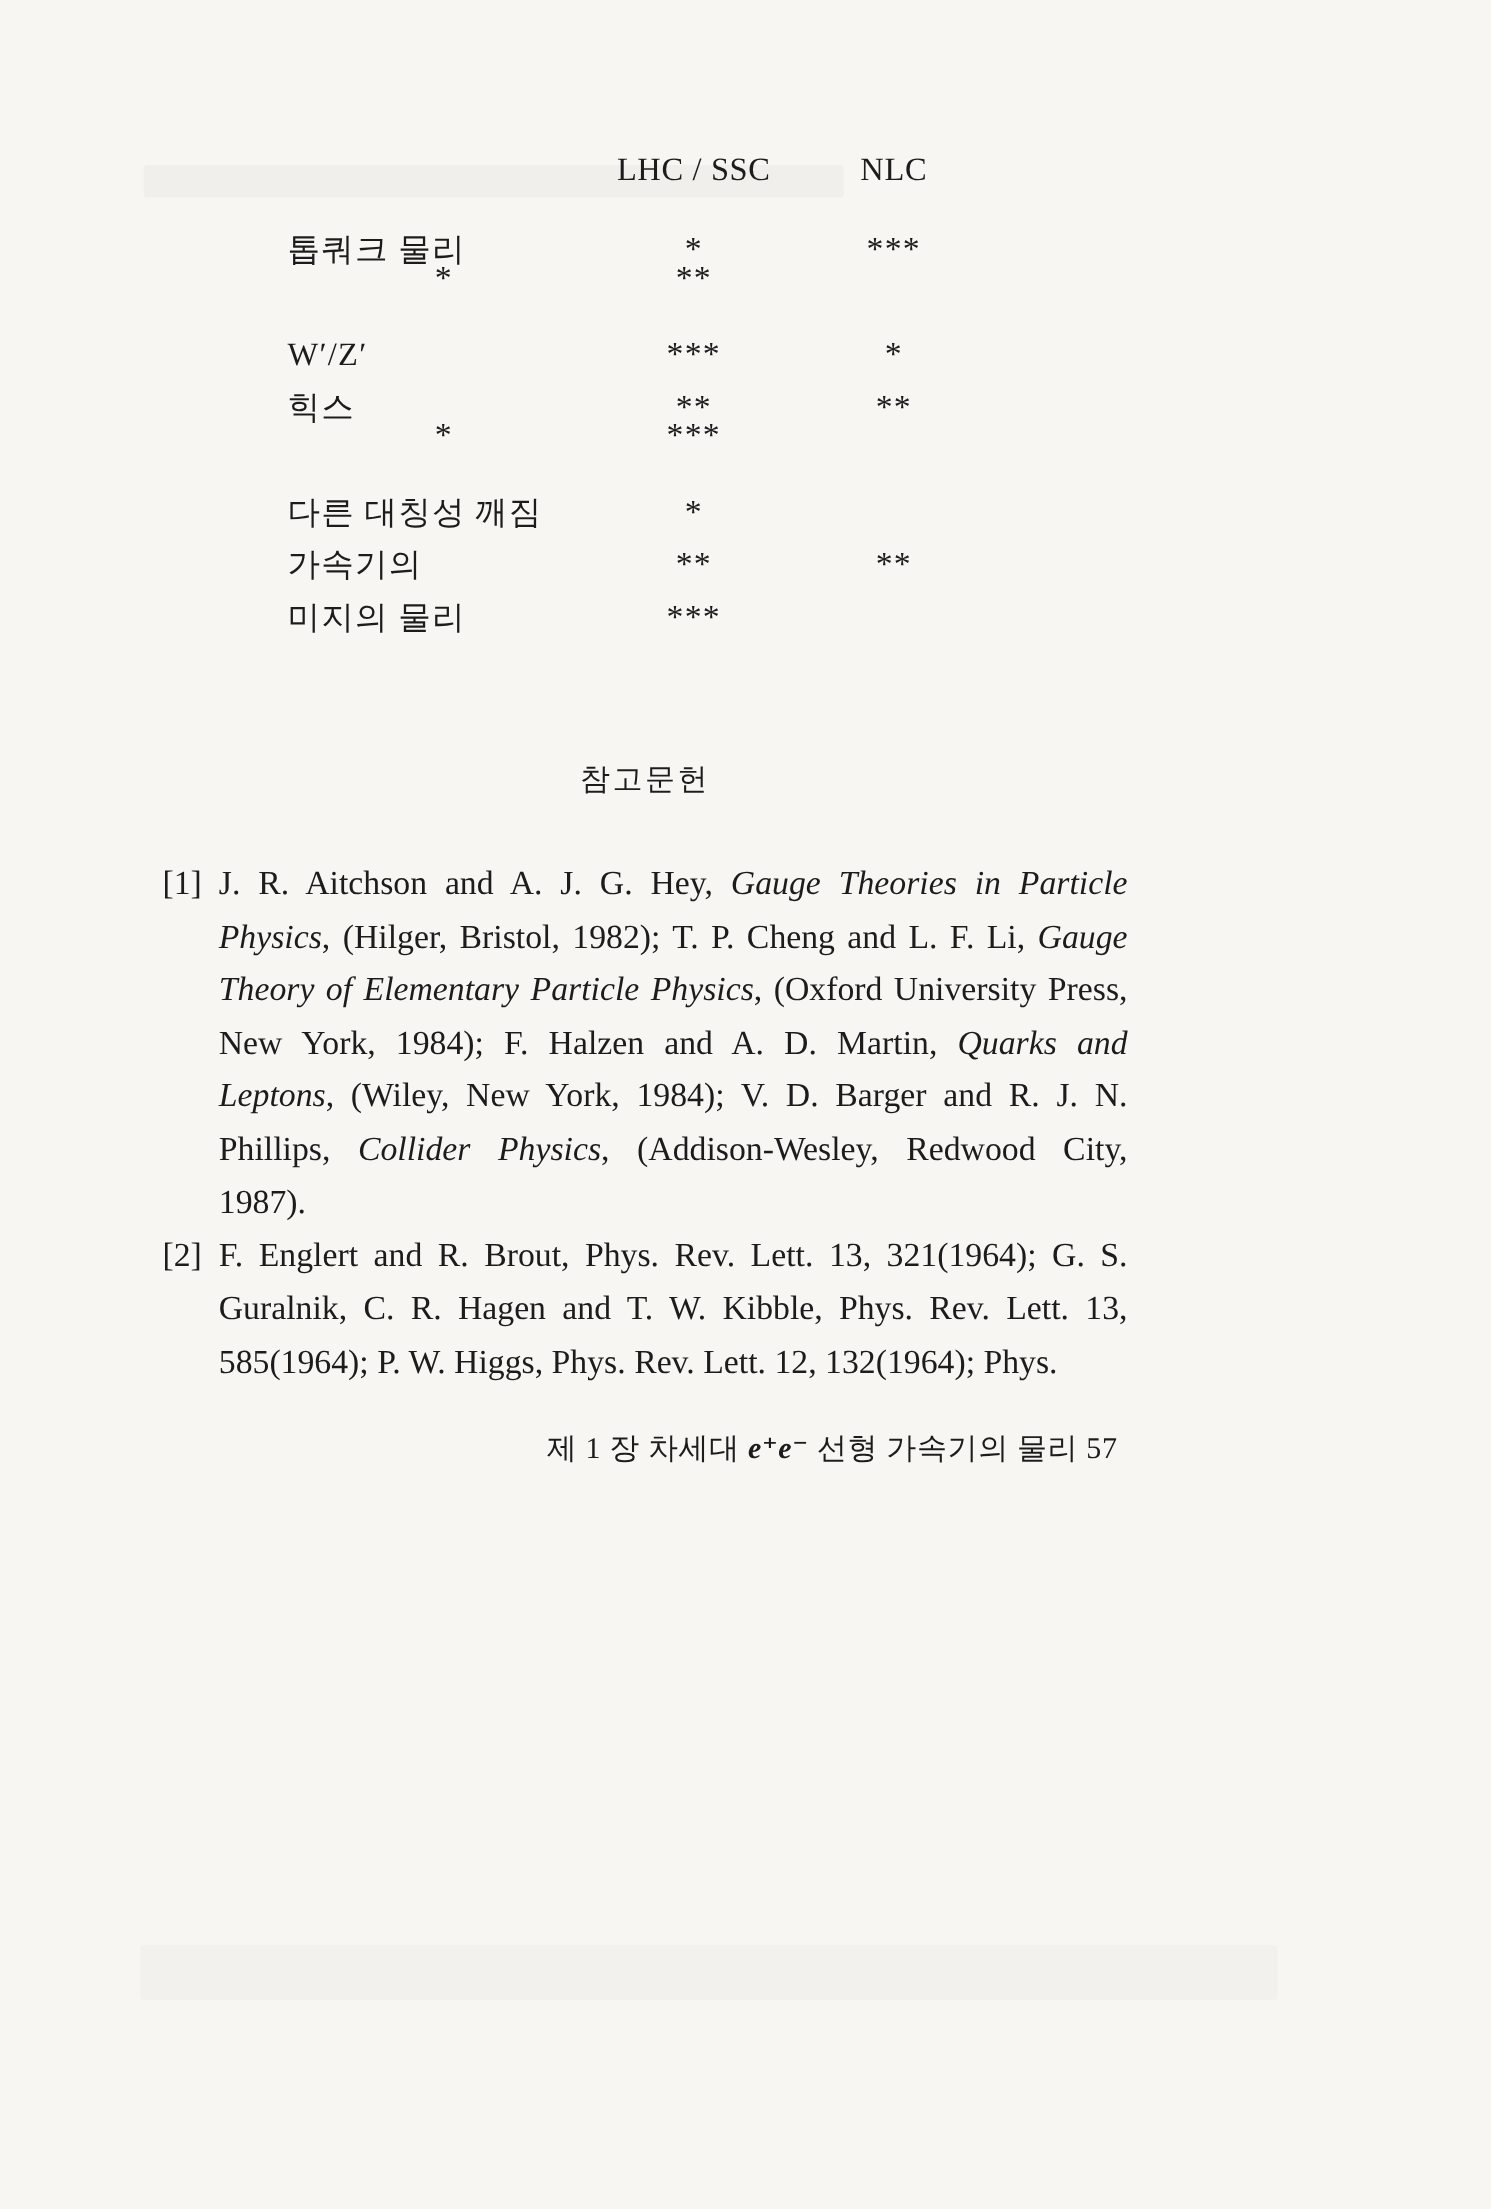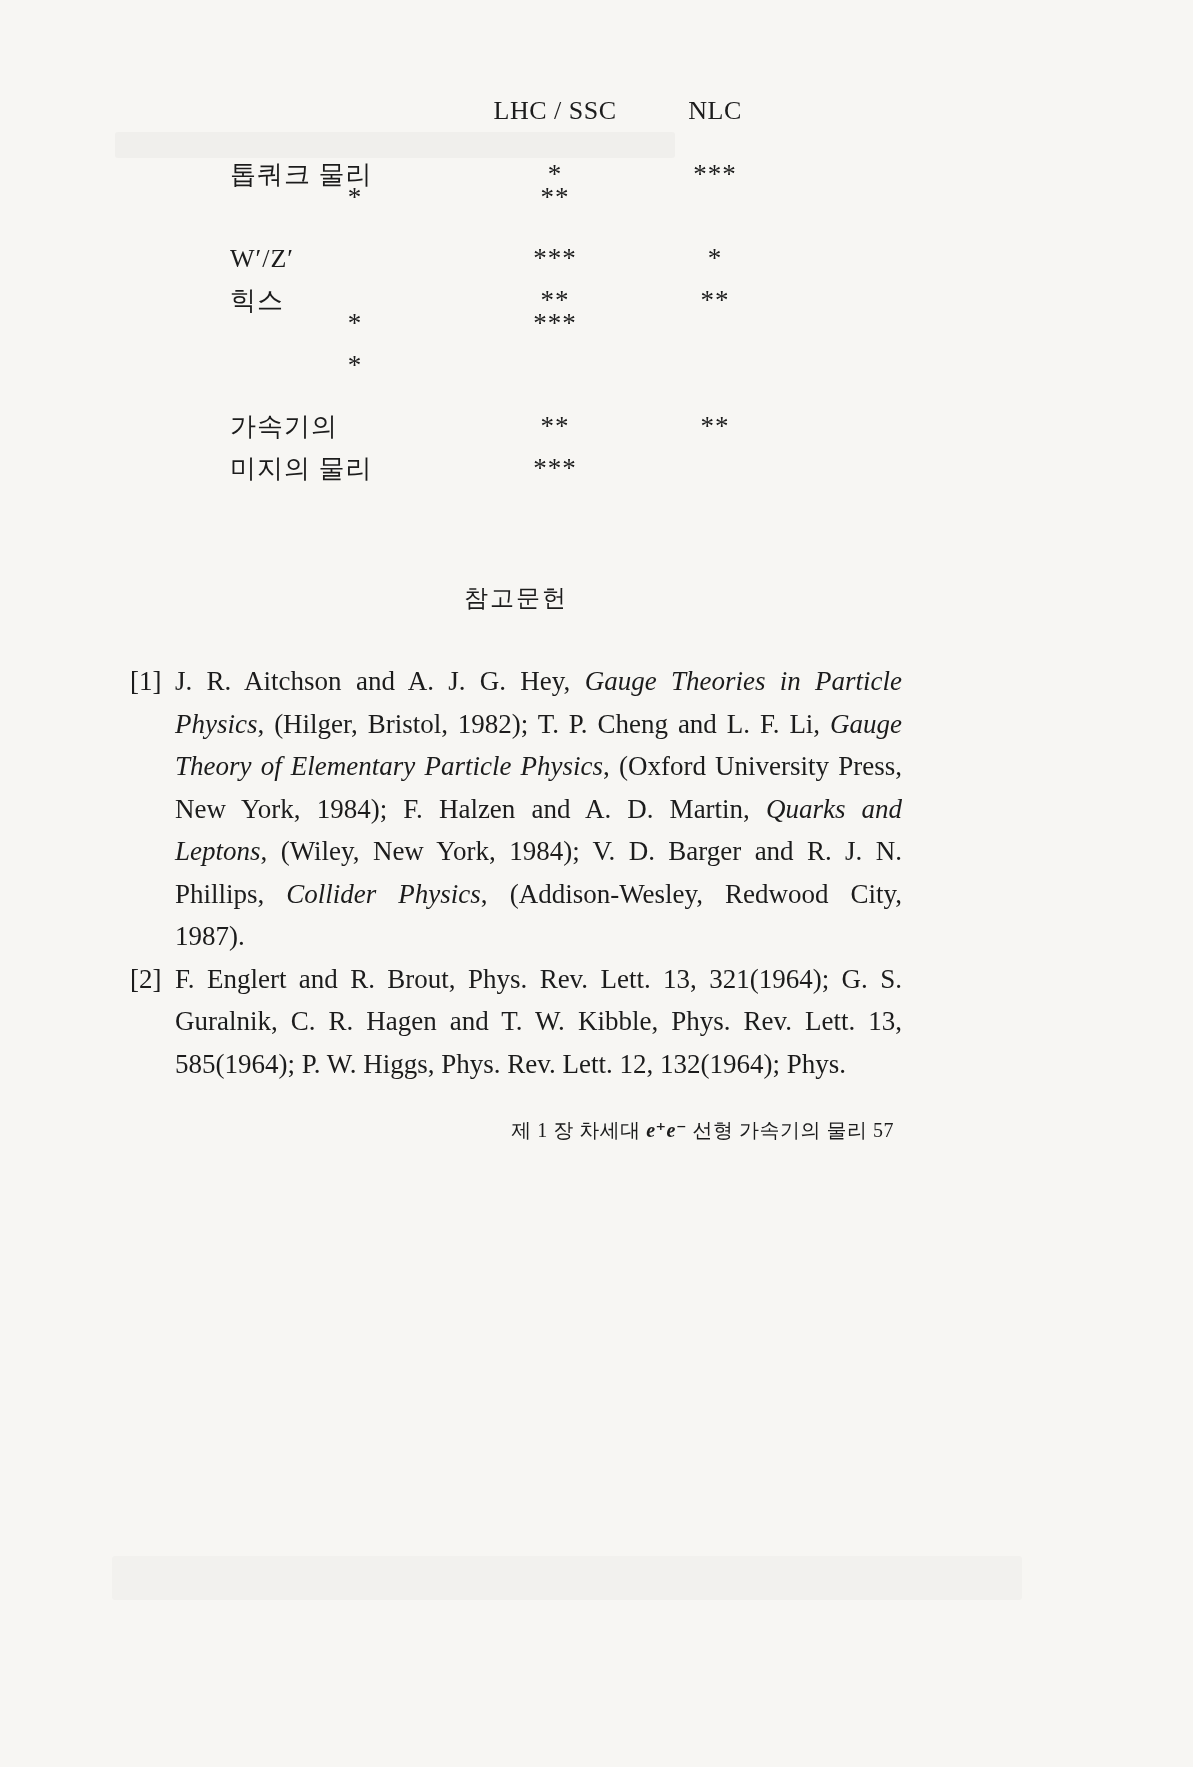--- a/index.html
+++ b/index.html
@@ -22,21 +22,21 @@
 
   .content {
     position: absolute;
     left: 130px;
     top: 0;
     width: 772px;
   }
 
   
   .cmp-table {
-    padding-top: 88px;
+    padding-top: 113px;
     font-size: 26px;
   }
   .t-row {
     display: grid;
     grid-template-columns: 100px 250px 150px 170px;
     align-items: baseline;
     height: 42px;
     line-height: 42px;
   }
   .t-head { height: 46px; line-height: 46px; }
@@ -82,21 +82,21 @@
   }
   .seg-normal { }
   .seg-italic { font-style: italic; }
   .seg-bold { font-weight: normal; }
   .seg-bold-italic { font-weight: bold; font-style: italic; }
 
   
   .footer {
     margin-top: 32px;
     padding-right: 8px;
-    font-size: 20px;
+    font-size: 24px;
     text-align: right;
     letter-spacing: 0.5px;
   }
 </style>
 </head>
 <body>
 
 <div class="page">
 
   <div class="artifact artifact-top"></div>
@@ -135,20 +135,21 @@
             <div class="t-col1 stars">**</div>
             <div class="t-col2 stars">**</div>
           </div>
           <div class="t-row">
             <div class="t-indent"></div>
             <div class="t-col1 stars">*</div>
             <div class="t-col2 stars">***</div>
           </div>
           <div class="t-row">
             <div class="t-indent"></div>
+            <div class="t-label">다른 대칭성 깨짐</div>
             <div class="t-col1 stars">*</div>
             <div class="t-col2 stars"></div>
           </div>
           <div class="t-row">
             <div class="t-indent"></div>
             <div class="t-label">가속기의</div>
             <div class="t-col1 stars">**</div>
             <div class="t-col2 stars">**</div>
           </div>
           <div class="t-row">

